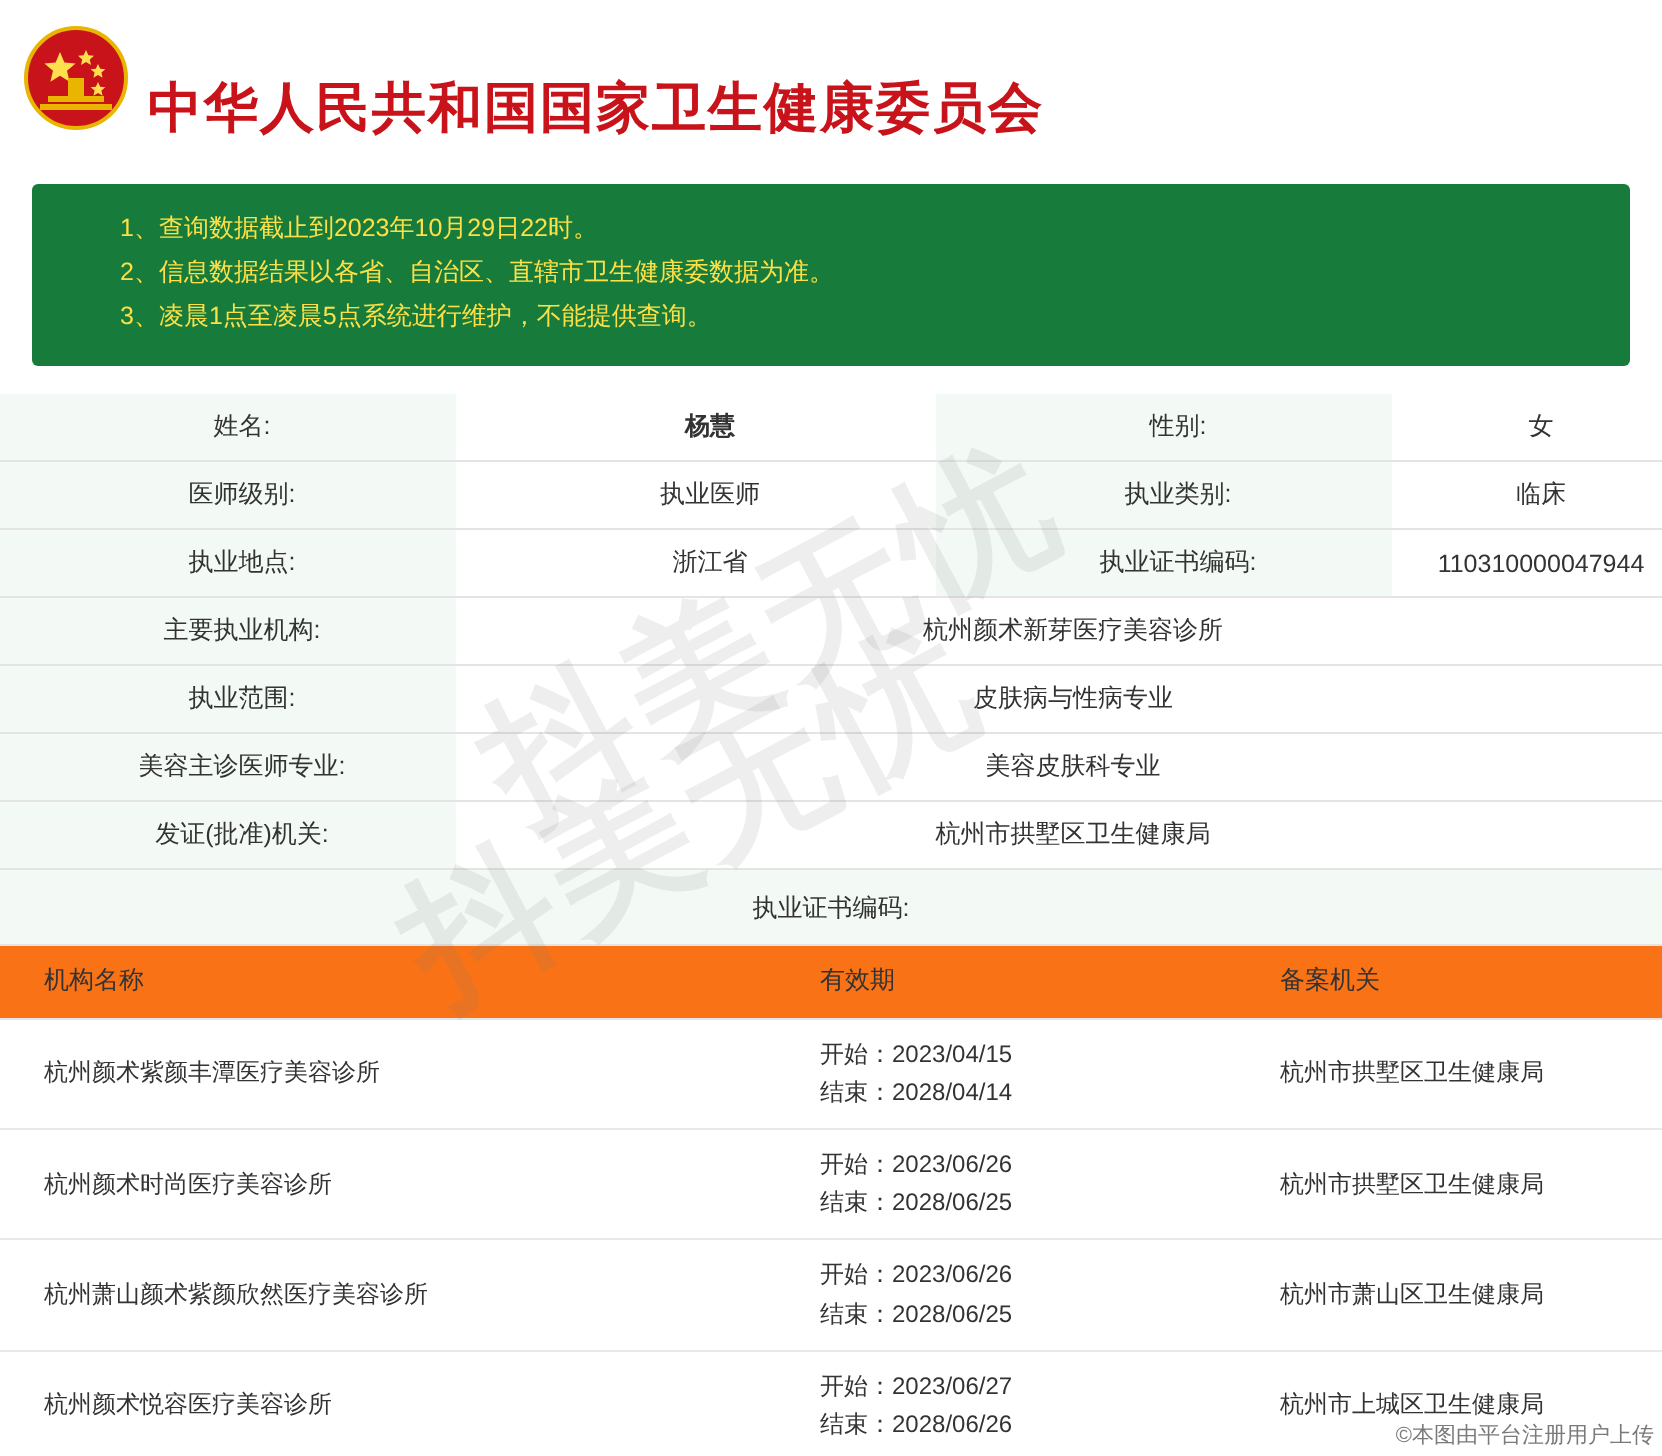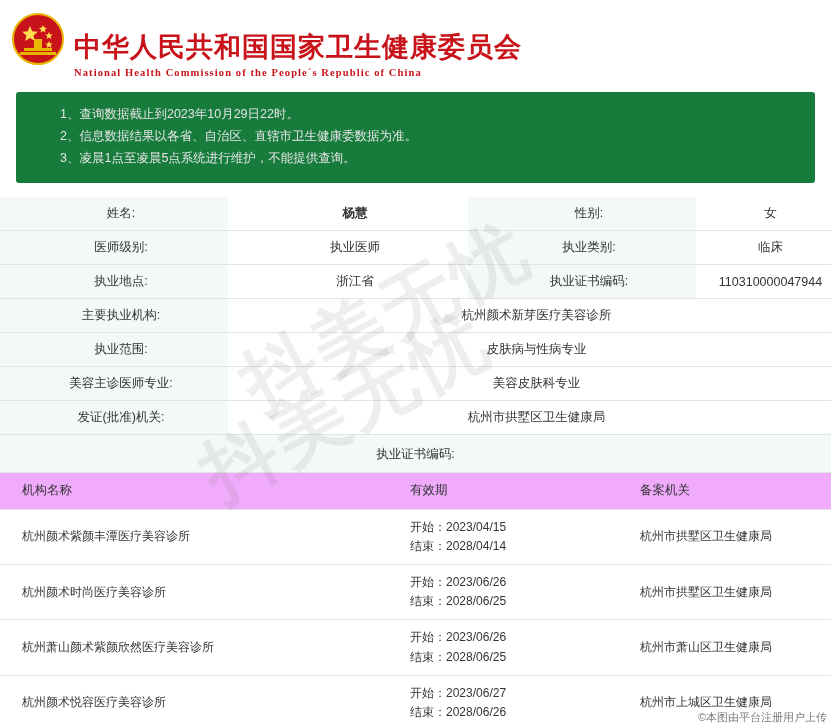--- a/index.html
+++ b/index.html
@@ -61,21 +61,21 @@
     top: 6px; left: 530px;
     width: 40px; height: 58px;
     background: linear-gradient(to right, rgba(255,255,255,0), #fff);
     pointer-events: none;
   }
 
   
   .notice {
     margin: 14px 16px 0 16px;
     background: #177b3c;
-    color: #e5e5e5;
+    color: #fde047;
     border-radius: 3px;
     padding: 12px 18px 13px 18px;
     font-size: 12.5px;
     line-height: 1.75;
   }
   .notice-line { white-space: nowrap; padding-left: 26px; }
 
   
   .info-table {
     margin: 14px 0 0 0;
@@ -116,21 +116,21 @@
     font-size: 12.5px;
     color: #333;
     border-bottom: 1px solid #e4e4e4;
   }
   .org-table {
     width: 831px;
     border-collapse: collapse;
     table-layout: fixed;
   }
   .org-table th {
-    background: #f0abfc;
+    background: #f97316;
     font-weight: normal;
     font-size: 12.5px;
     color: #333;
     text-align: left;
     height: 36px;
     padding-left: 22px;
     border-bottom: 1px solid #e4e4e4;
   }
   .org-table td {
     font-size: 12px;
@@ -186,21 +186,20 @@
         <path d="M14 36 h28 v3 h-28 z" fill="#e8b500"></path>
         <path d="M20 14 l2.2 5.2 5.6 .5 -4.3 3.7 1.3 5.5 -4.8-3 -4.8 3 1.3-5.5 -4.3-3.7 5.6-.5 z" fill="#ffdf4d"></path>
         <path d="M33 13 l1.2 2.6 2.8 .3 -2.1 1.8 .6 2.8 -2.5-1.5 -2.5 1.5 .6-2.8 -2.1-1.8 2.8-.3 z" fill="#ffdf4d"></path>
         <path d="M39 20 l1.1 2.4 2.6 .2 -2 1.7 .6 2.6 -2.3-1.4 -2.3 1.4 .6-2.6 -2-1.7 2.6-.2 z" fill="#ffdf4d"></path>
         <path d="M39 29 l1.1 2.4 2.6 .2 -2 1.7 .6 2.6 -2.3-1.4 -2.3 1.4 .6-2.6 -2-1.7 2.6-.2 z" fill="#ffdf4d"></path>
         <rect x="24" y="27" width="8" height="11" fill="#e8b500"></rect>
       </svg>
     </div>
     <div class="header-titles">
       <div class="title-cn">中华人民共和国国家卫生健康委员会</div>
-      <div class="title-en">National Health Commission of the People´s Republic of China</div>
     </div>
   </div>
   <div class="header-fade"></div>
 
   <div class="notice">
     <div class="notice-line">1、查询数据截止到2023年10月29日22时。</div>
     <div class="notice-line">2、信息数据结果以各省、自治区、直辖市卫生健康委数据为准。</div>
     <div class="notice-line">3、凌晨1点至凌晨5点系统进行维护，不能提供查询。</div>
   </div>
 

